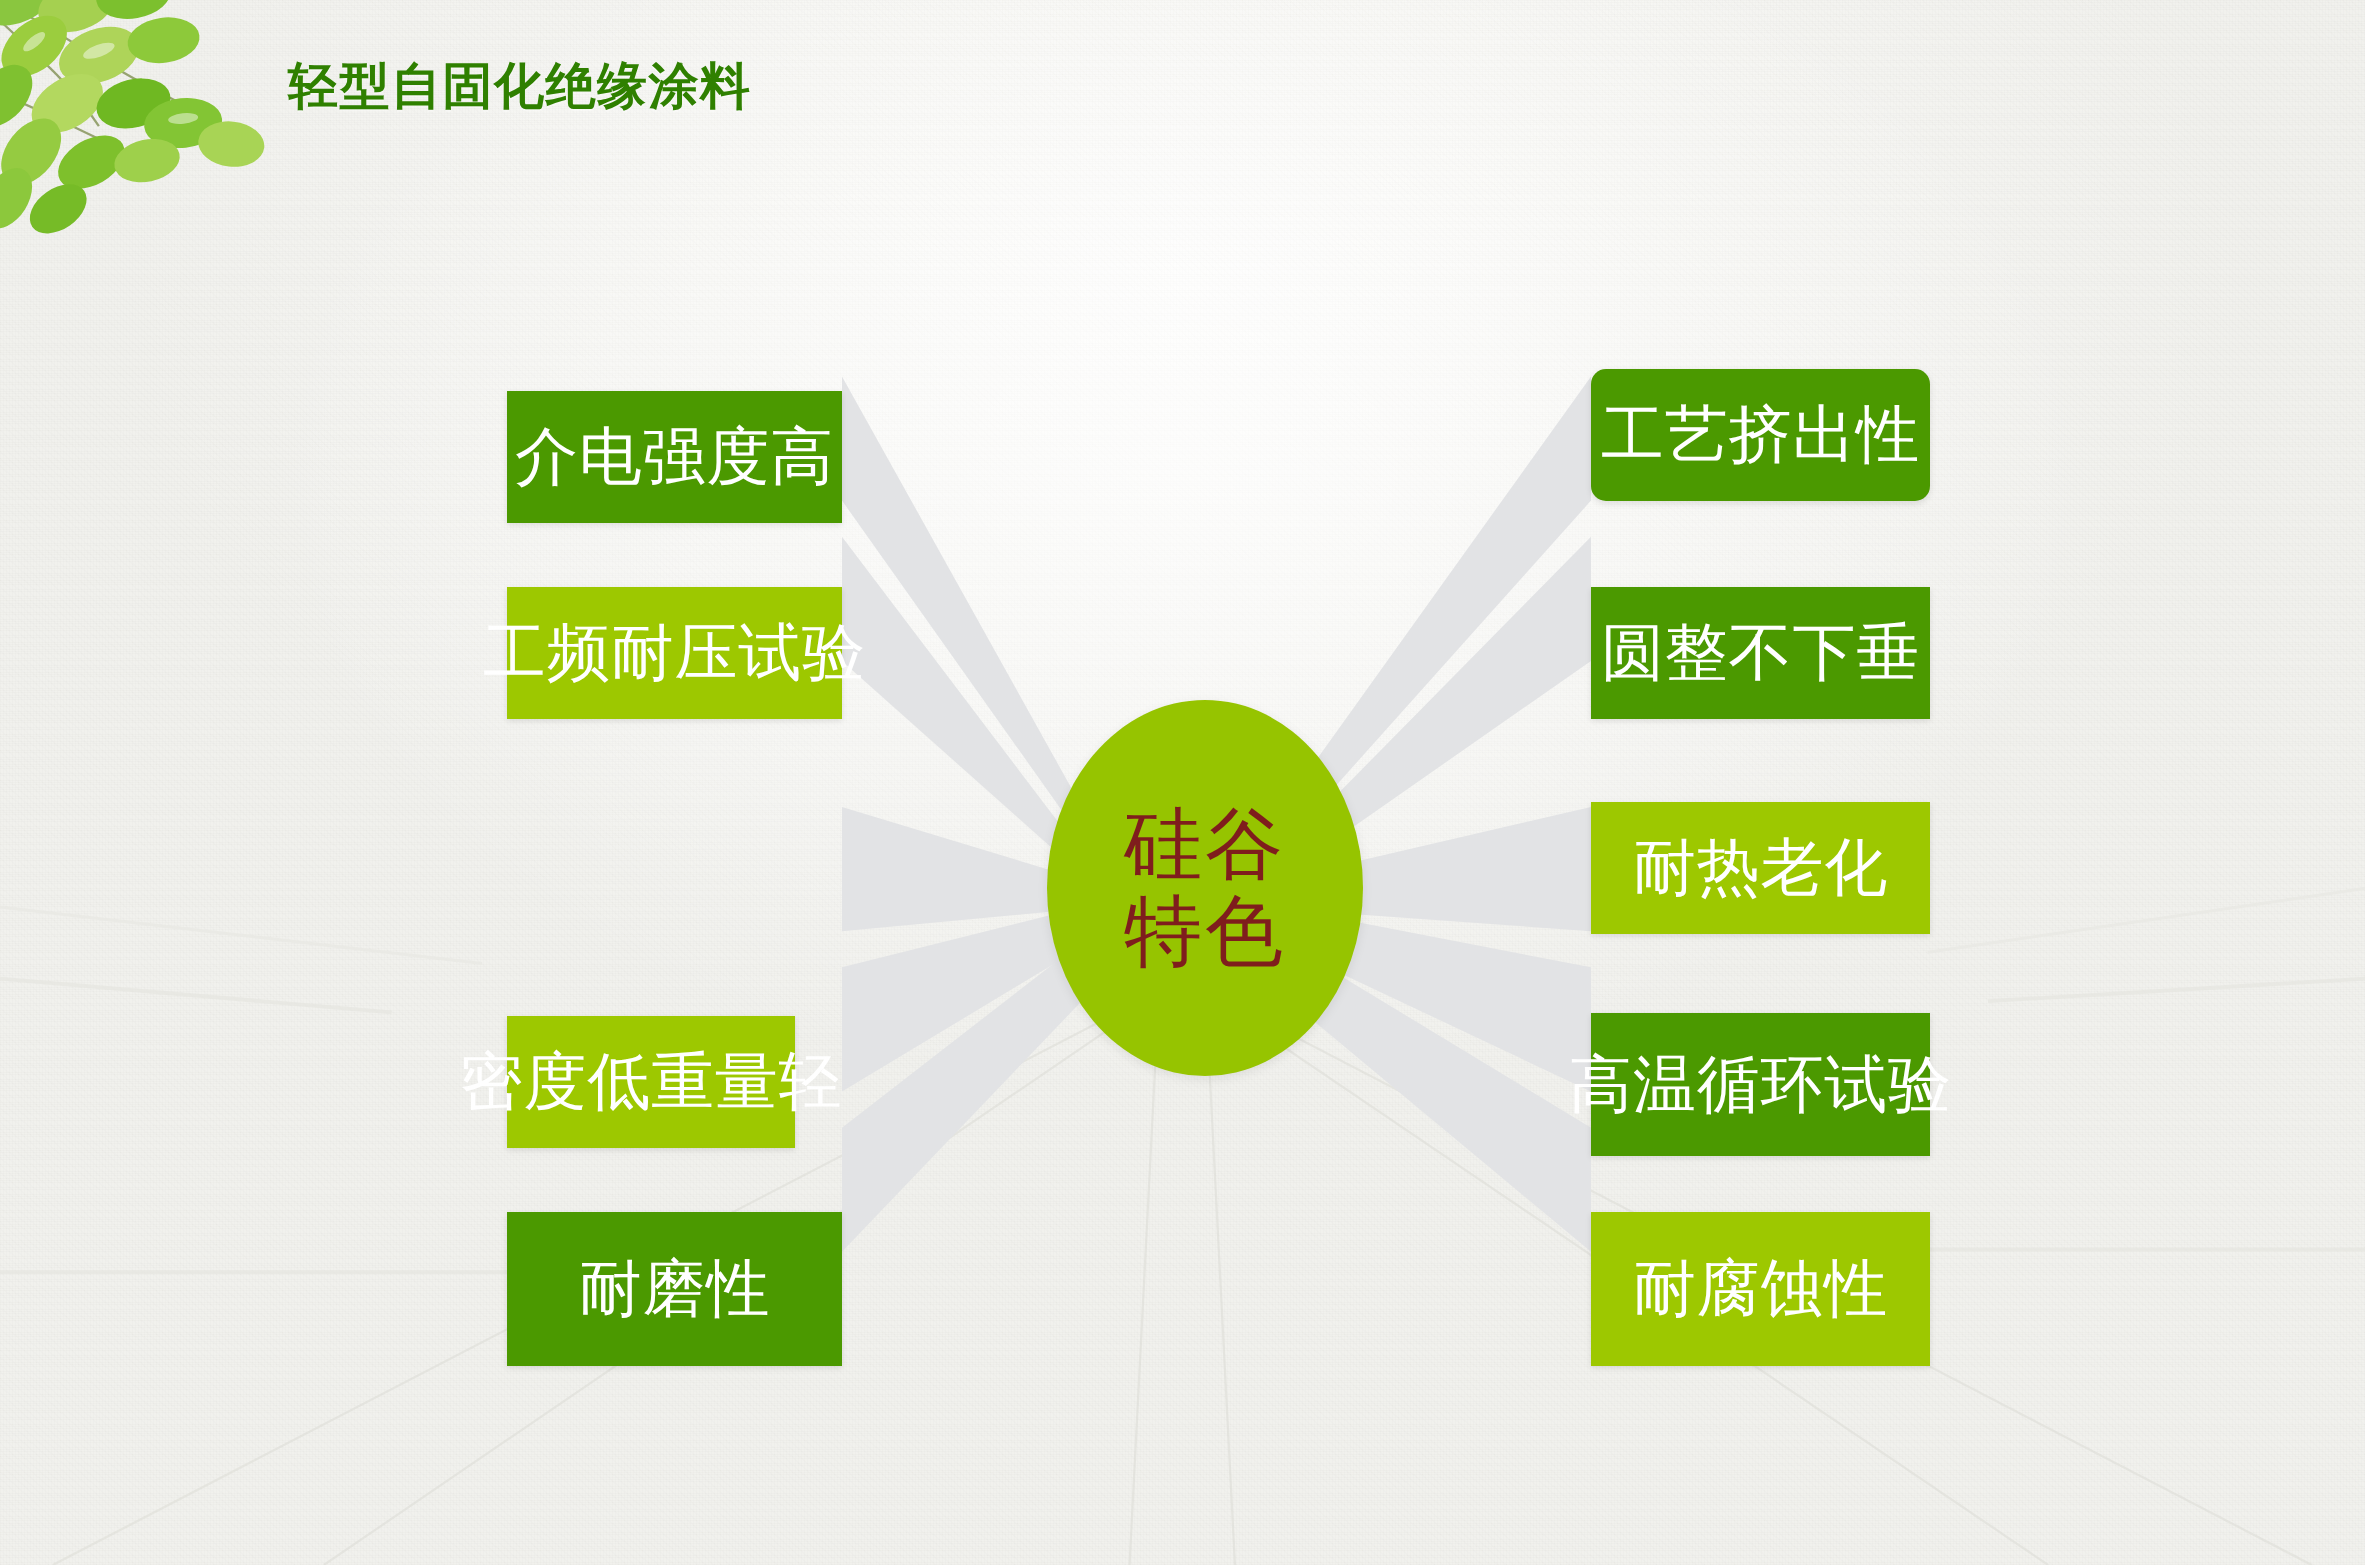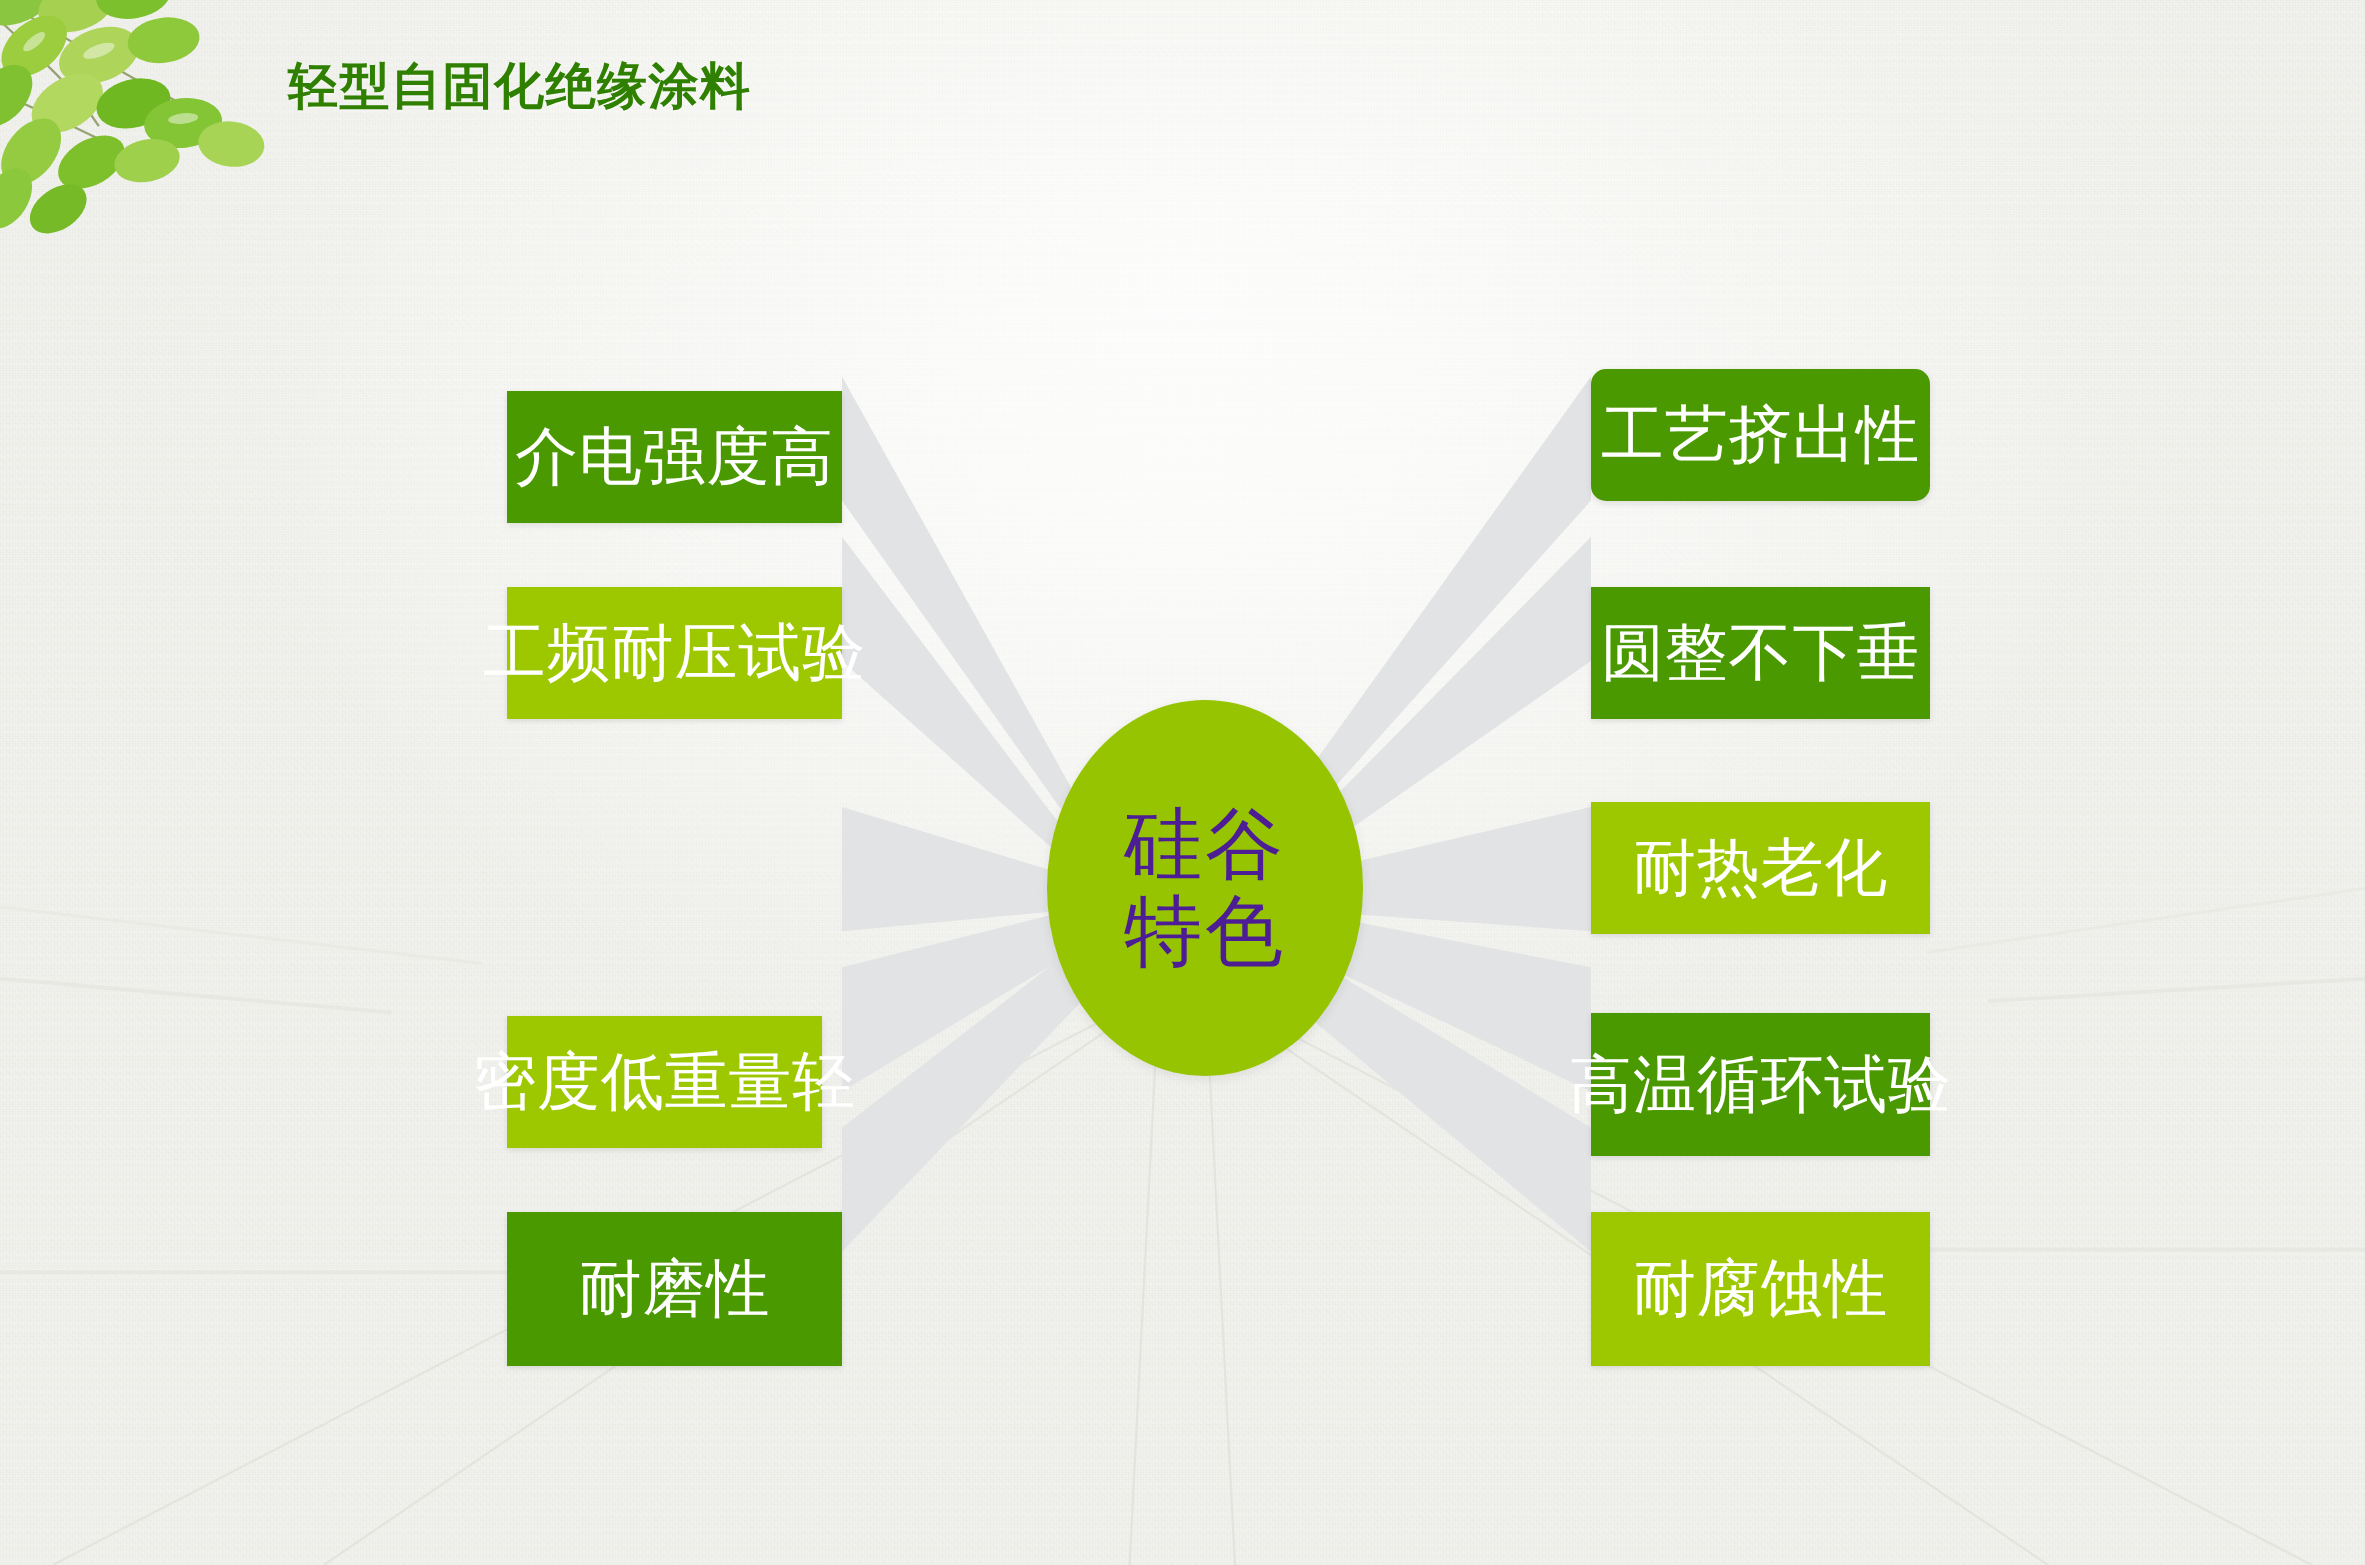--- a/index.html
+++ b/index.html
@@ -43,21 +43,21 @@
   .box{
     position:absolute;display:flex;align-items:center;justify-content:center;
     color:#ffffff;font-size:63px;letter-spacing:0.8px;white-space:nowrap;
     box-shadow:0 2.3px 6px rgba(0,0,0,.10);
   }
   
   .ellipse{
     position:absolute;display:flex;flex-direction:column;
     align-items:center;justify-content:center;
     border-radius:50%;
-    color:#4c1d95;font-size:78px;font-weight:normal;line-height:1.12;
+    color:#7f1d1d;font-size:78px;font-weight:normal;line-height:1.12;
     box-shadow:0 3px 10.5px rgba(0,0,0,.08);
   }
   .ellipse span{display:block;letter-spacing:3px;}
 </style>
 </head>
 <body>
 
 <div id="slide">
 
   <div class="bg-texture"></div>
@@ -134,21 +134,21 @@
       <polygon points="1704,1250 2113,1498 2113,1663 1677,1300"></polygon>
     </g>
   </svg>
 
   <div class="box" style="left:507px;top:369px;width:335px;height:132px;background:#4B9900;margin-top:22px;">
     <span>介电强度高</span>
   </div>
   <div class="box" style="left:507px;top:587px;width:335px;height:132px;background:#9DC800;">
     <span>工频耐压试验</span>
   </div>
-  <div class="box" style="left:507px;top:1016px;width:315px;height:132px;background:#9DC800;">
+  <div class="box" style="left:507px;top:1016px;width:288px;height:132px;background:#9DC800;">
     <span>密度低重量轻</span>
   </div>
   <div class="box" style="left:507px;top:1212px;width:335px;height:154px;background:#4B9900;">
     <span>耐磨性</span>
   </div>
 
   <div class="box" style="left:1591px;top:369px;width:339px;height:132px;background:#4B9900;border-radius:15px;">
     <span>工艺挤出性</span>
   </div>
   <div class="box" style="left:1591px;top:587px;width:339px;height:132px;background:#4B9900;">

